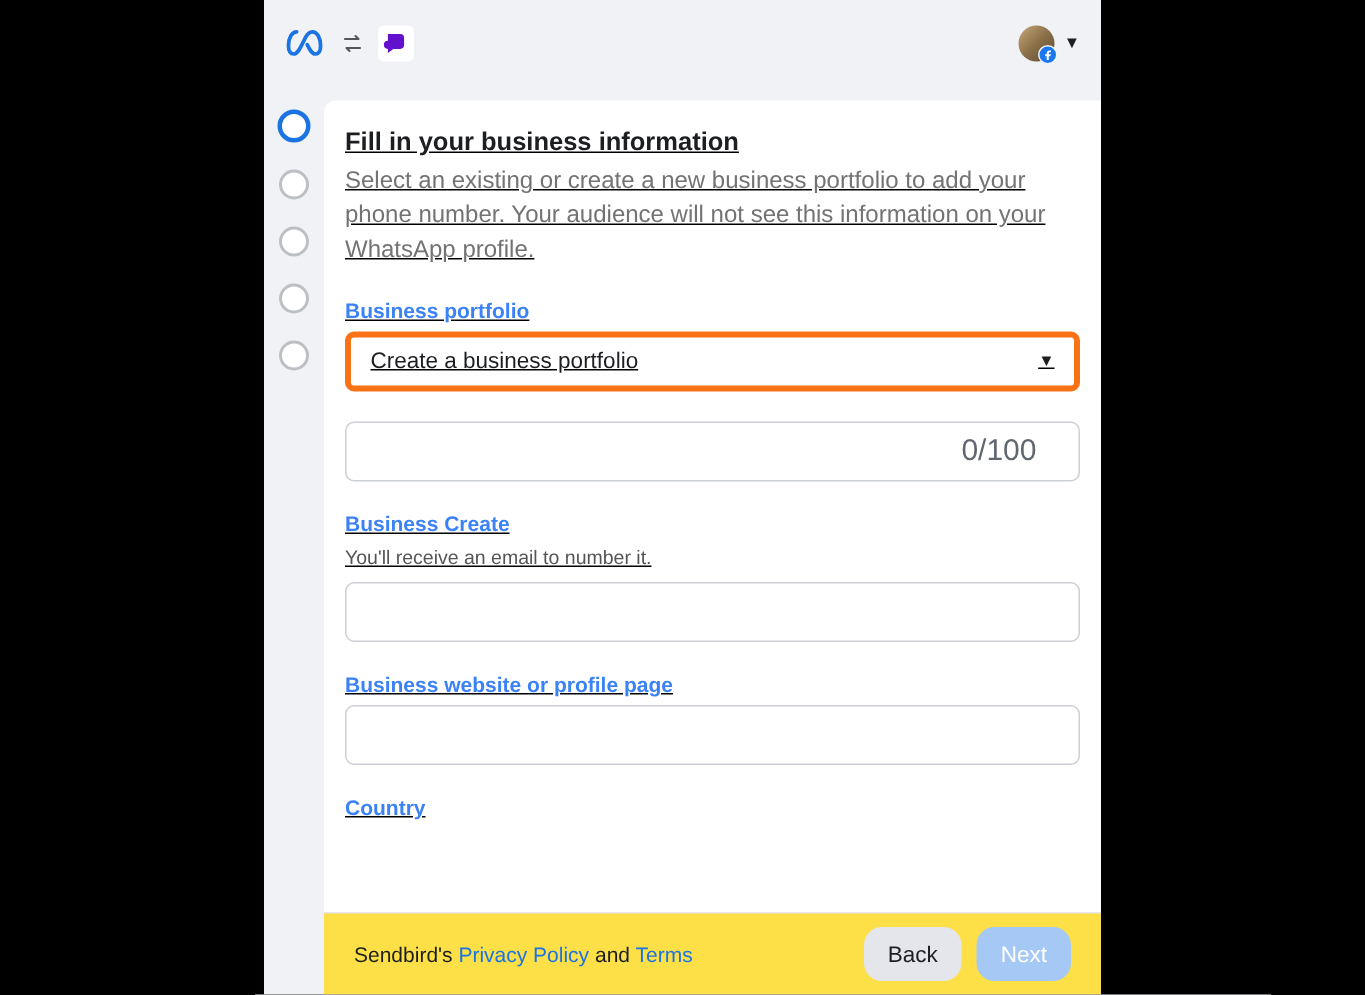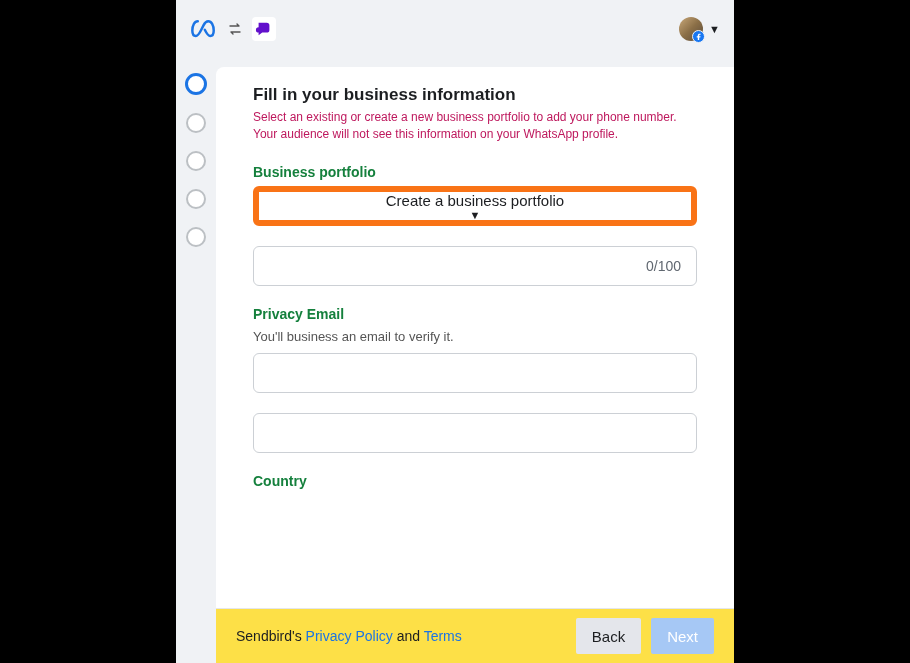--- a/index.html
+++ b/index.html
@@ -85,43 +85,44 @@
       border: 3px solid #1b74e4;
       width: 22px; height: 22px;
       background: #fff;
     }
     .content-panel {
       flex: 1;
       background: #fff;
       border-radius: 8px 0 0 0;
       margin-top: 10px;
       overflow-y: auto;
-      padding: 18px 37px;
+      padding: 18px 14px;
       position: relative;
+      text-decoration: underline;
     }
     .content-panel::-webkit-scrollbar { width: 10px; }
     .content-panel::-webkit-scrollbar-thumb { background: #c1c4c9; border-radius: 5px; }
     .content-panel::-webkit-scrollbar-track { background: transparent; }
 
     .heading {
       font-size: 17px;
       font-weight: 700;
       color: #1c1e21;
       margin-bottom: 4px;
     }
     .subheading {
-      font-size: 12px;
-      color: #be185d;
+      font-size: 16px;
+      color: #737373;
       line-height: 1.45;
       margin-bottom: 20px;
     }
     .field-label {
       font-size: 14px;
       font-weight: 700;
-      color: #15803d;
+      color: #3b82f6;
       margin-bottom: 6px;
     }
     .field-help {
       font-size: 13px;
       color: #555;
       line-height: 1.35;
       margin-bottom: 8px;
     }
     .field-group { margin-bottom: 20px; }
     .select-box, .text-input {
@@ -132,36 +133,35 @@
       padding: 0 14px;
       font-size: 15px;
       color: #1c1e21;
       background: #fff;
       display: flex;
       align-items: center;
       justify-content: space-between;
       cursor: pointer;
     }
     .select-box.focused {
-      border: 6px solid #f97316;
+      border: 4px solid #f97316;
       padding: 0 13px;
-      flex-direction: column;
     }
     .dropdown-caret { color: #1c1e21; font-size: 11px; }
     .text-input {
       cursor: text;
       font-family: inherit;
     }
     .input-wrap { position: relative; }
     .char-count {
       position: absolute;
-      right: 16px;
+      right: 29px;
       top: 50%;
       transform: translateY(-50%);
-      font-size: 14px;
+      font-size: 20px;
       color: #606770;
     }
 
     .footer {
       height: 55px;
       background: #fde047;
       border-top: 1px solid #e4e6eb;
       display: flex;
       align-items: center;
       justify-content: space-between;
@@ -174,21 +174,21 @@
     }
     .legal a {
       color: #1b74e4;
       text-decoration: none;
       cursor: pointer;
     }
     .footer-buttons { display: flex; gap: 10px; }
     .btn {
       height: 36px;
       padding: 0 16px;
-      border-radius: 2px;
+      border-radius: 12px;
       font-size: 15px;
       font-weight: 500;
       border: none;
       cursor: pointer;
       font-family: inherit;
     }
     .btn-back {
       background: #e4e6eb;
       color: #1c1e21;
     }
@@ -258,26 +258,27 @@
       </div>
 
       <div class="field-group">
         <div class="input-wrap">
           <input type="text" class="text-input" value="" style="">
           <span class="char-count">0/100</span>
         </div>
       </div>
 
       <div class="field-group">
-        <div class="field-label">Privacy Email</div>
-        <div class="field-help">You'll business an email to verify it.</div>
+        <div class="field-label">Business Create</div>
+        <div class="field-help">You'll receive an email to number it.</div>
         <input type="text" class="text-input" value="" style="">
       </div>
 
       <div class="field-group">
+        <div class="field-label">Business website or profile page</div>
         <input type="text" class="text-input" value="" style="">
       </div>
 
       <div class="field-group">
         <div class="field-label">Country</div>
 
       </div>
 
     </div>
   </div>

